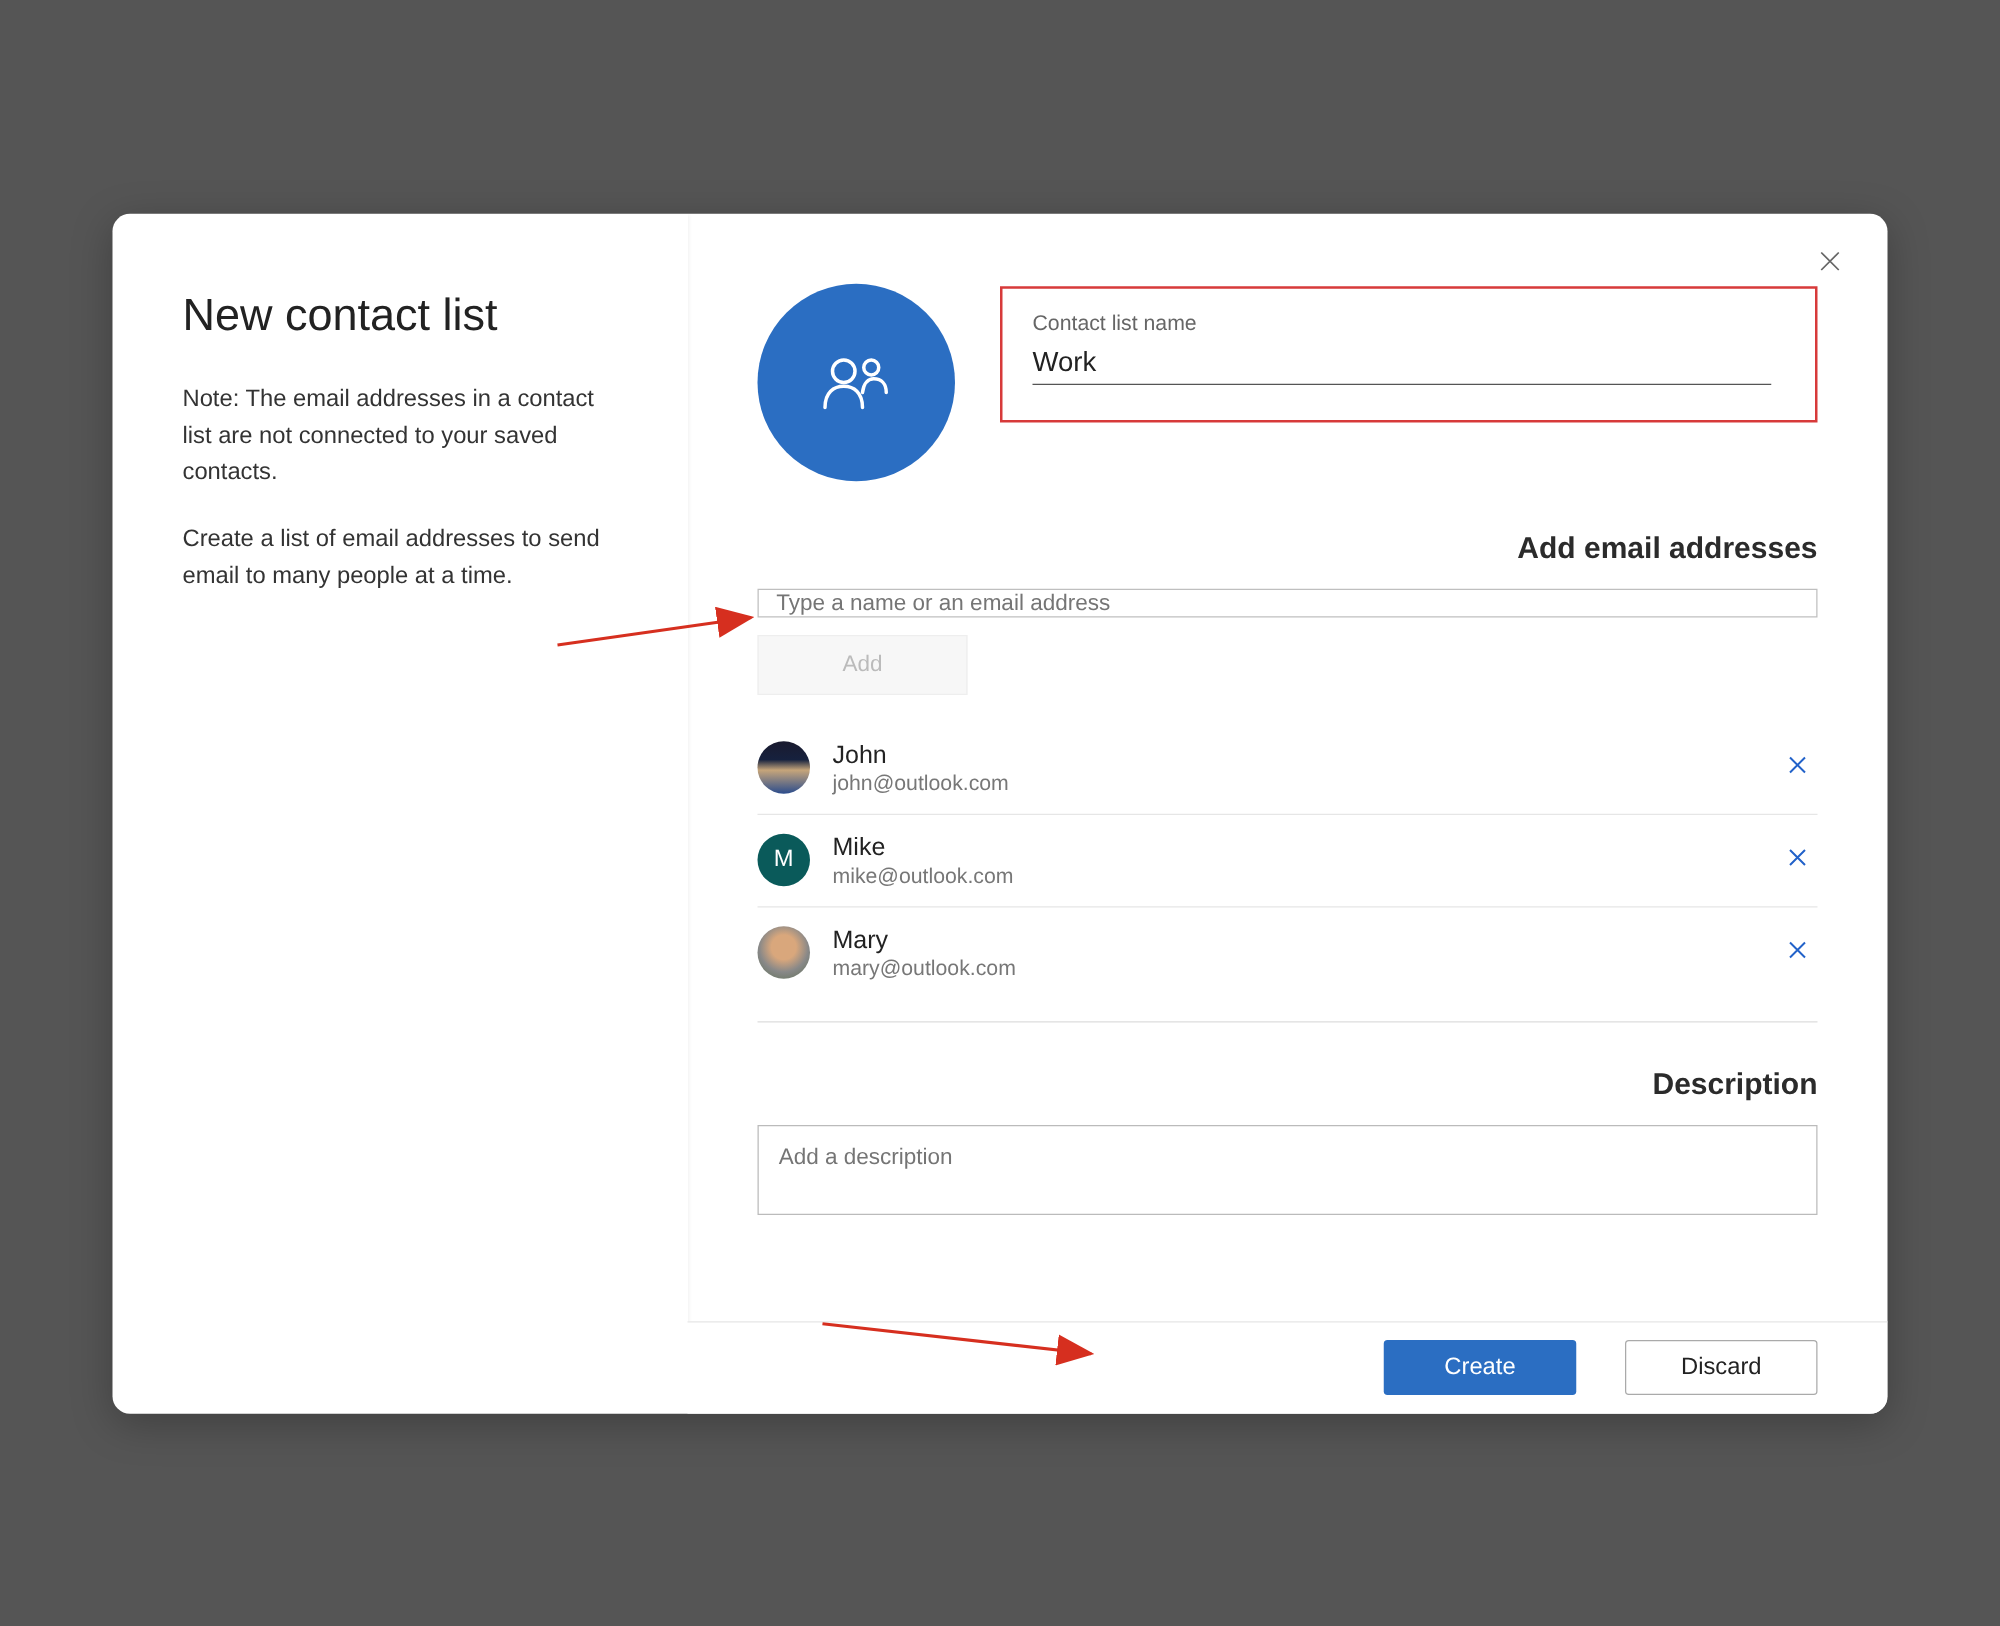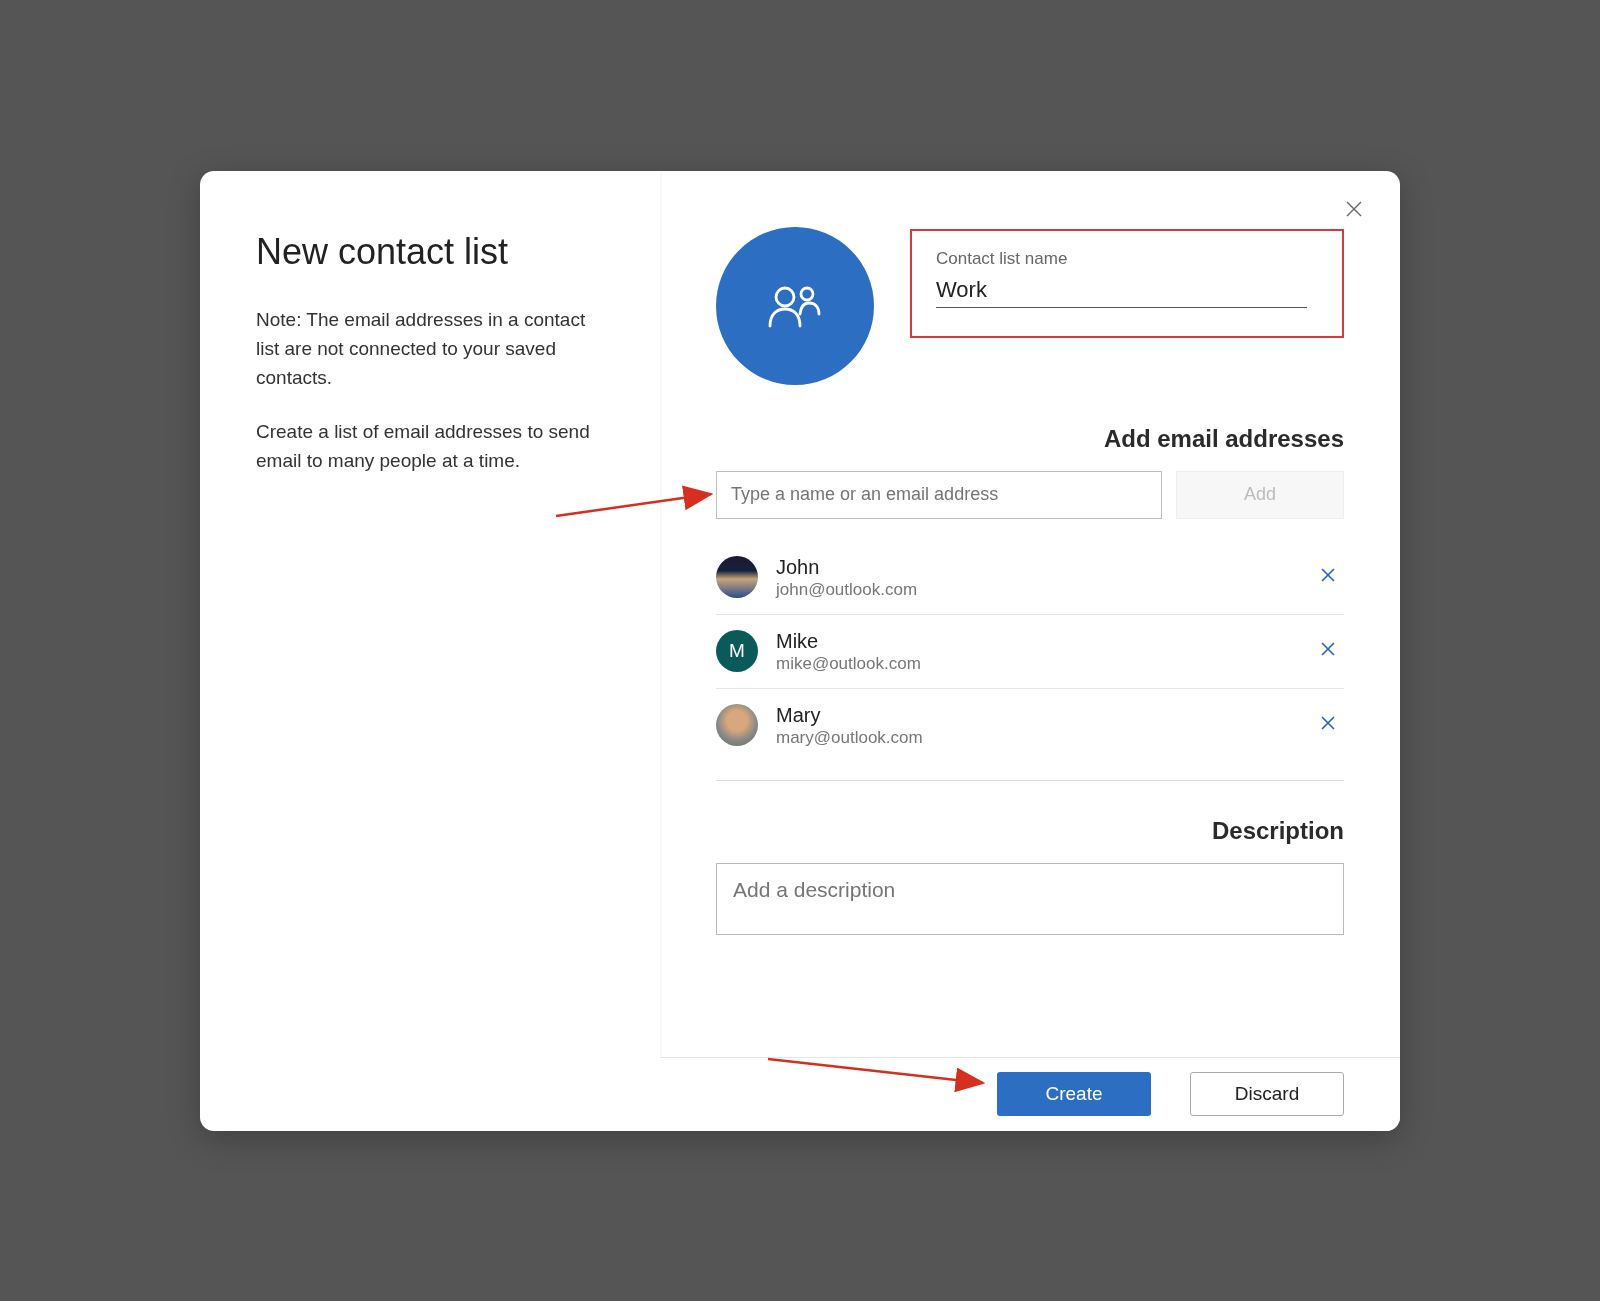--- a/index.html
+++ b/index.html
@@ -7,21 +7,21 @@
     font-family: 'Segoe UI', -apple-system, BlinkMacSystemFont, sans-serif;
     background: #555;
     width: 1600px;
     height: 1301px;
     display: flex;
     align-items: center;
     justify-content: center;
     overflow: hidden;
   }
   .dialog {
-    width: 1200px;
+    width: 1420px;
     height: 960px;
     background: #fff;
     border-radius: 14px;
     box-shadow: 0 8px 32px rgba(0,0,0,0.25);
     display: flex;
     position: relative;
     overflow: hidden;
   }
   .left-panel {
     width: 460px;
@@ -101,20 +101,21 @@
     font-size: 24px;
     font-weight: 600;
     color: #2b2b2b;
     margin-bottom: 18px;
     text-align: right;
   }
   .add-row {
     display: flex;
     gap: 14px;
     margin-bottom: 22px;
+    flex-direction: column;
   }
   .email-input {
     flex: 1;
     height: 48px;
     border: 1px solid #bfbfbf;
     padding: 0 14px;
     font-size: 18px;
     color: #777;
     font-family: inherit;
     outline: none;
@@ -176,21 +177,21 @@
   .divider {
     height: 1px;
     background: #ddd;
     margin: 18px 0 36px 0;
   }
   .desc-box {
     width: 100%;
     height: 72px;
     border: 1px solid #bbb;
     padding: 14px 16px;
-    font-size: 21px;
+    font-size: 18px;
     color: #777;
     font-family: inherit;
     resize: none;
     outline: none;
   }
   .footer {
     position: absolute;
     bottom: 0;
     left: 460px;
     right: 0;

